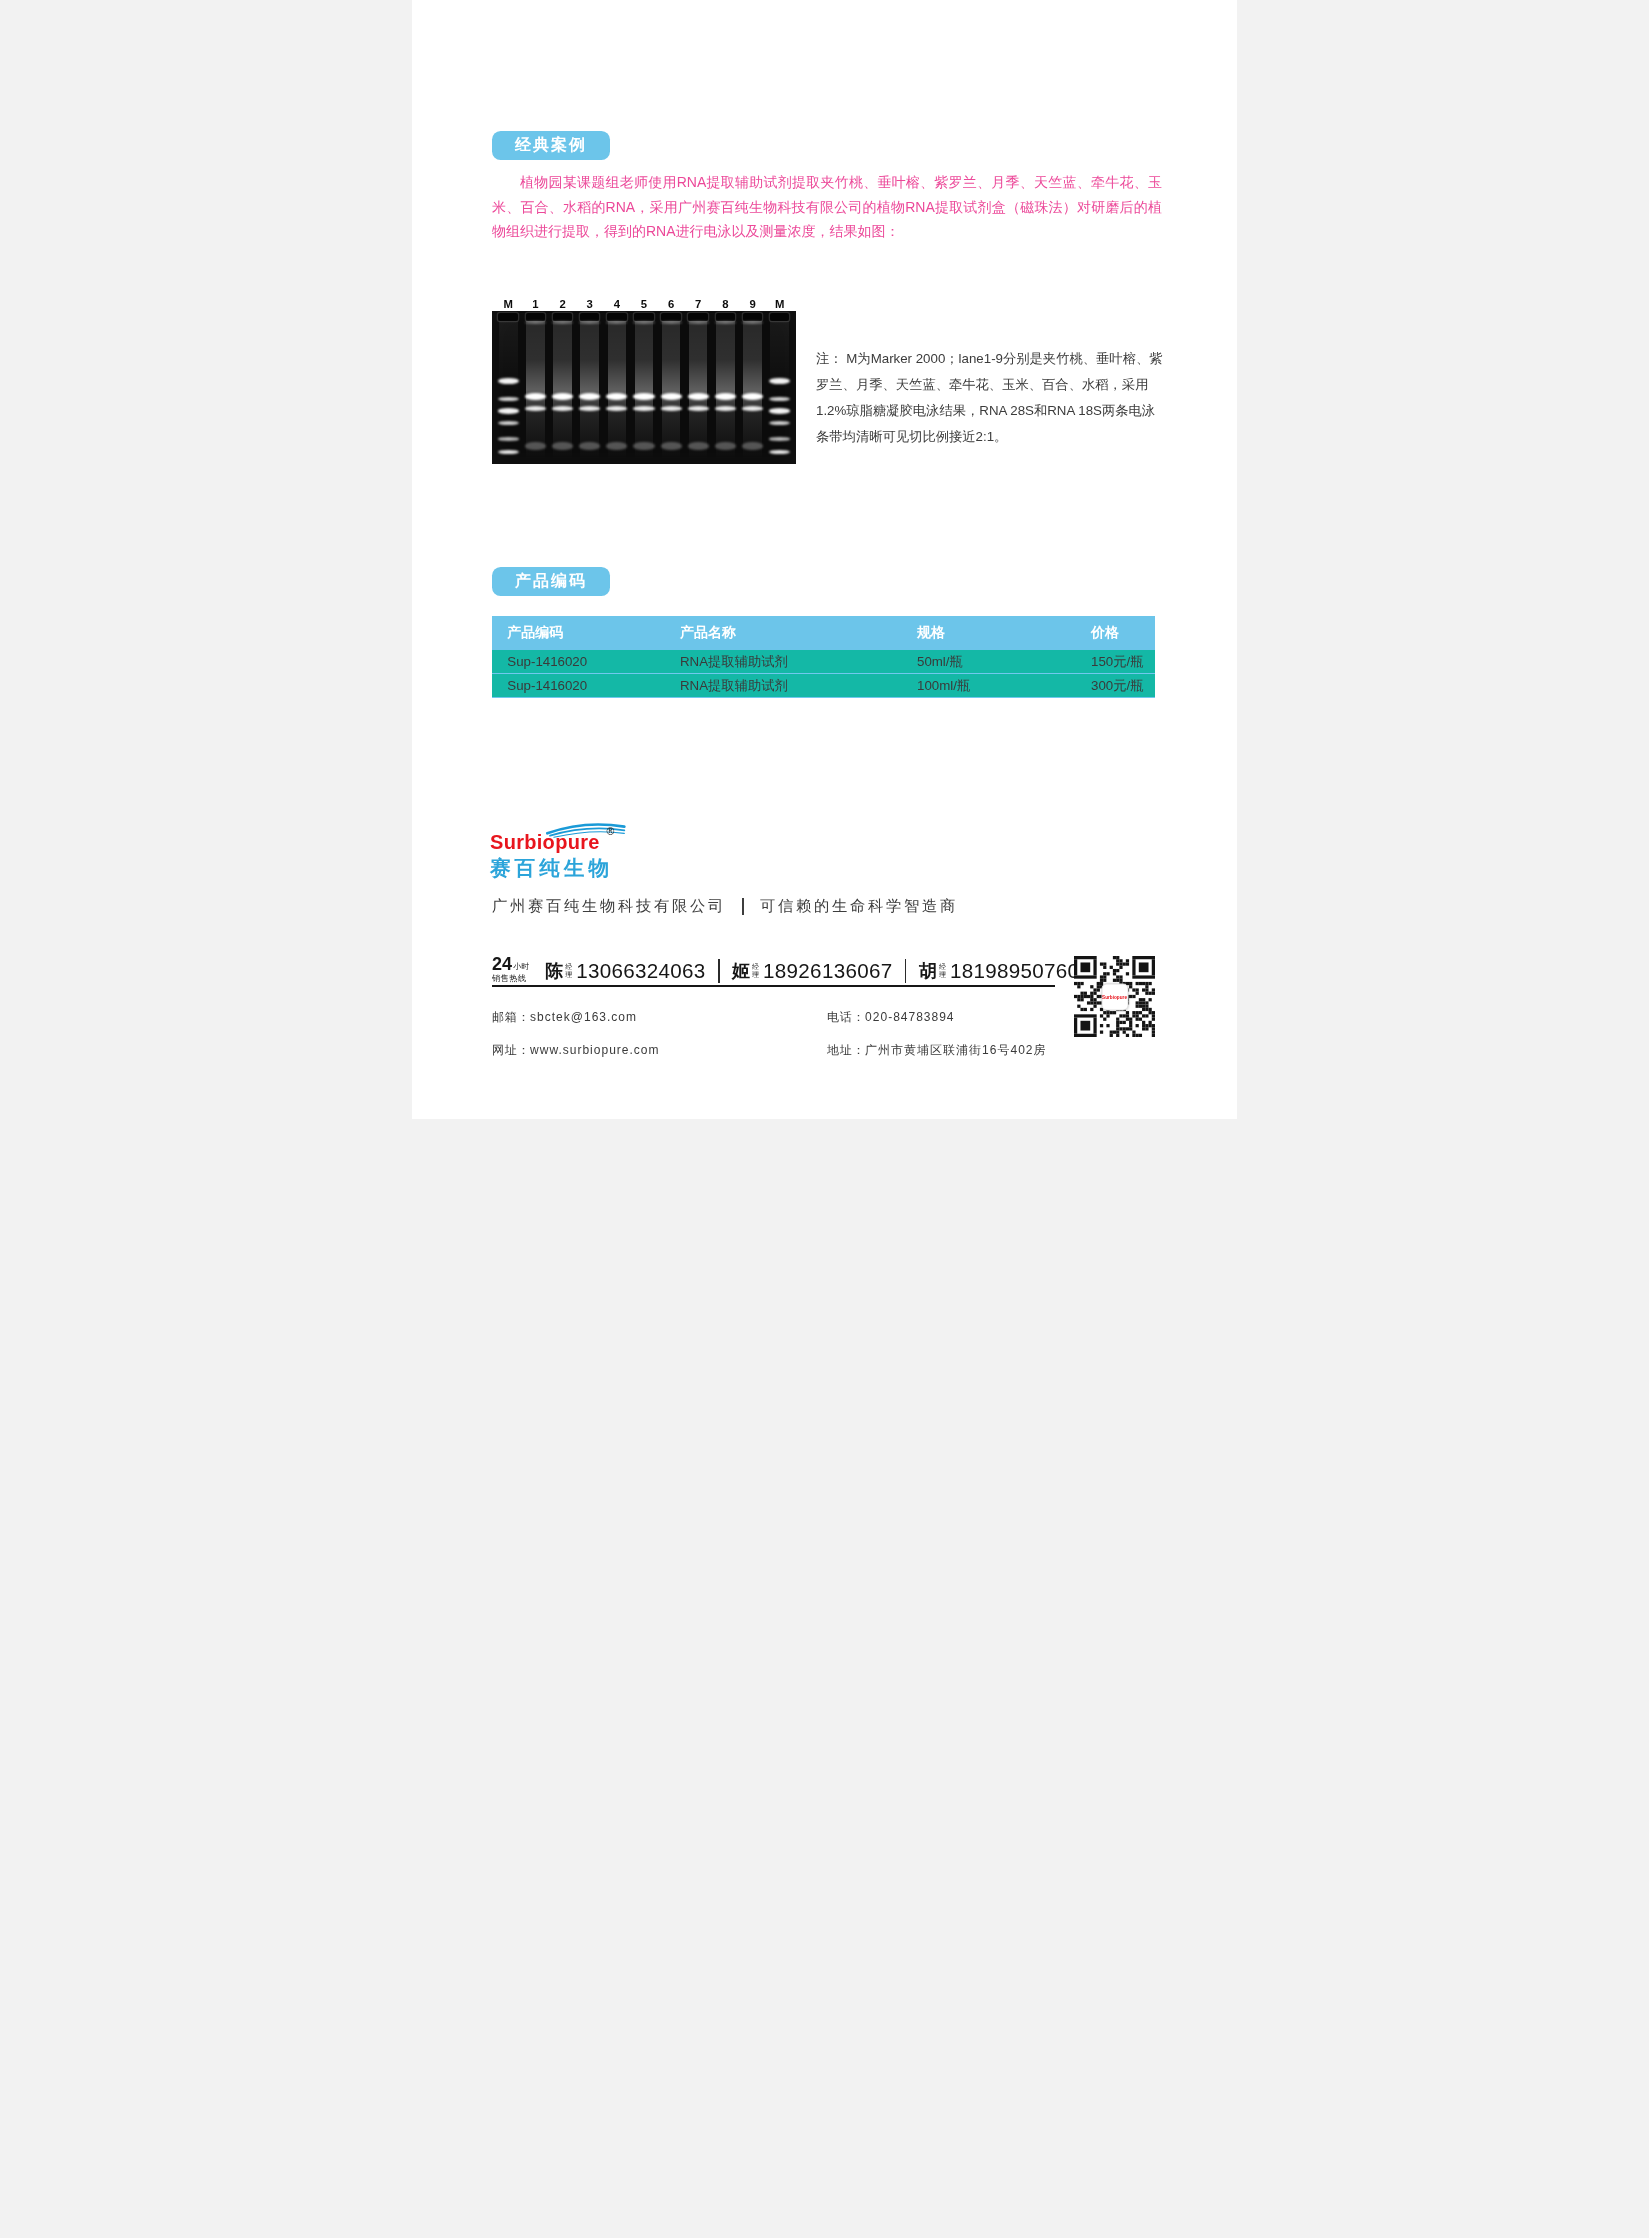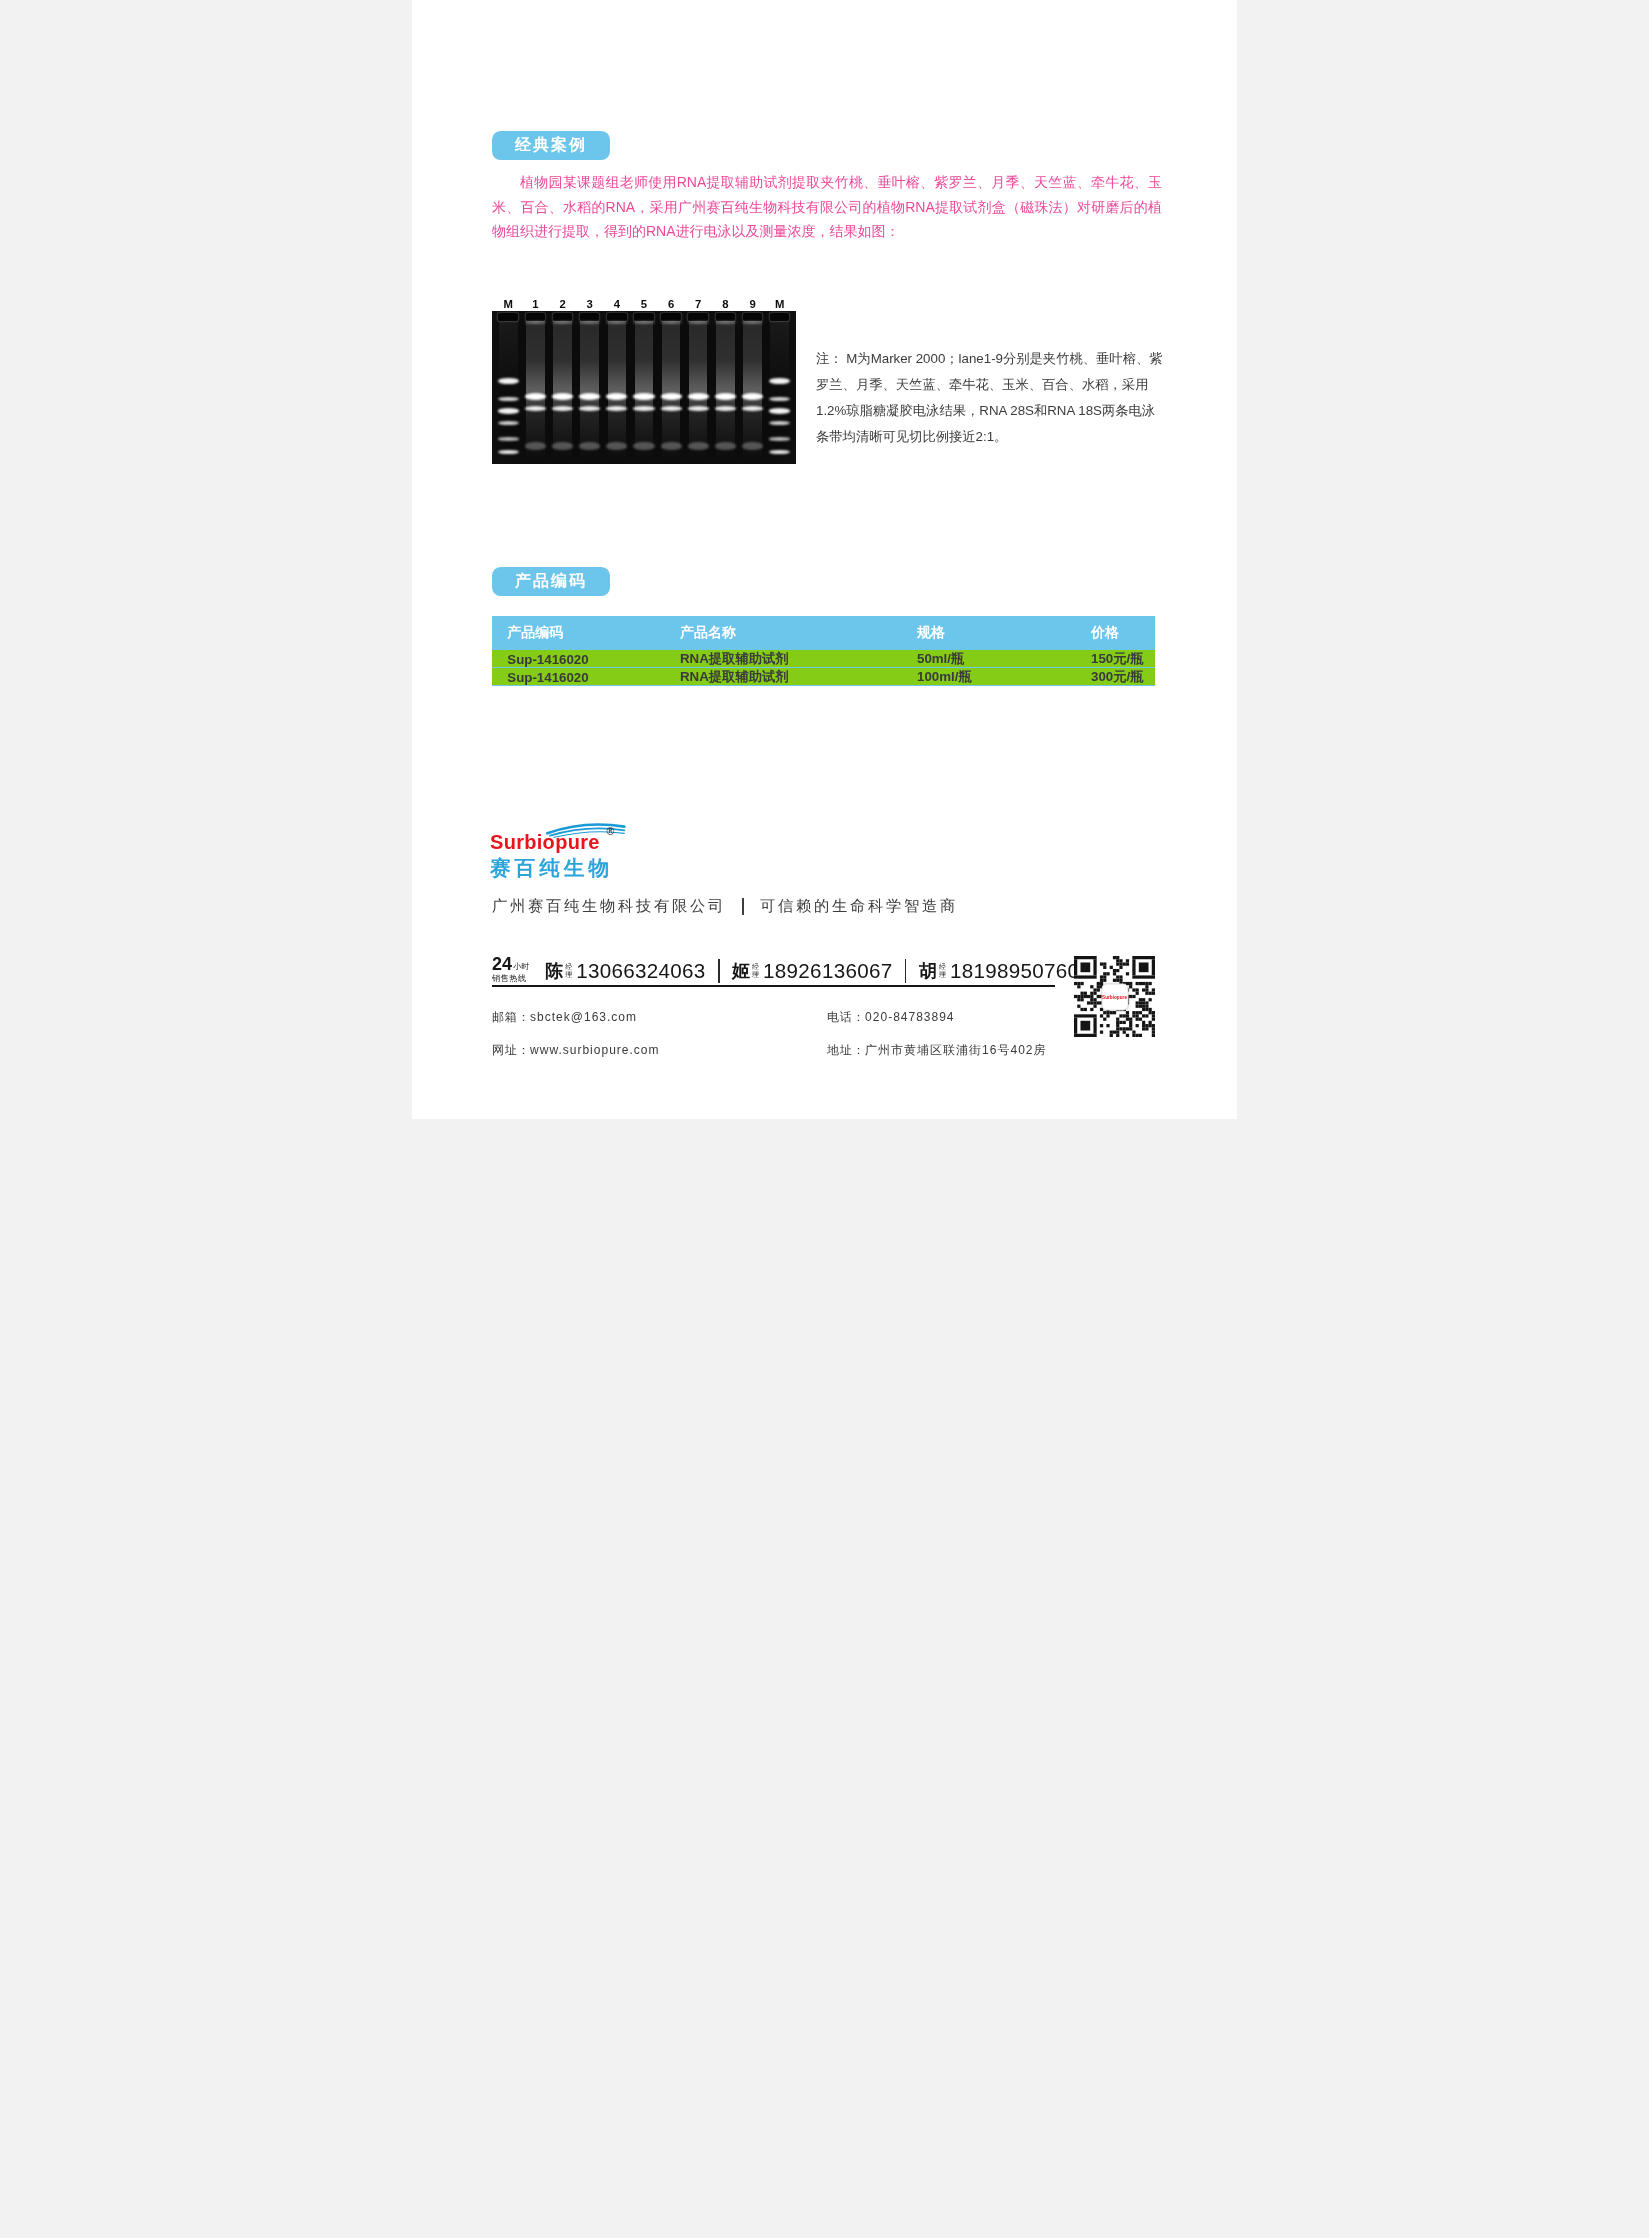--- a/index.html
+++ b/index.html
@@ -33,21 +33,21 @@
   .smear{ position:absolute; left:16%; right:16%; top:9.3px; bottom:5.3px; }
   .lane.sample .smear{ background:linear-gradient(180deg, rgba(255,255,255,.12), rgba(255,255,255,.15) 28%, rgba(255,255,255,.34) 50%, rgba(255,255,255,.10) 66%, rgba(255,255,255,.05) 84%, rgba(255,255,255,0)); }
   .lane.marker .smear{ background:linear-gradient(180deg, rgba(255,255,255,.06), rgba(255,255,255,0) 55%); }
   .well{ position:absolute; top:2px; left:14%; right:14%; height:7.3px; border-radius:2px; background:#050505; box-shadow:0 0 0 1.3px rgba(255,255,255,.13); }
   
   .note{ position:absolute; left:404px; top:346px; width:347px; font-size:13.3px; line-height:26px; color:#3b3b3b; }
   
   .catalog-table{ position:absolute; left:80px; top:616px; width:663px; }
   .t-head, .t-row{ display:grid; grid-template-columns:188px 237px 174px 1fr; align-items:center; }
   .t-head{ background:var(--accent); color:#fff; height:34px; font-weight:700; font-size:14px; }
-  .t-row{ height:18px; color:#3a3a3a; font-size:13.3px; border-bottom:1.3px solid #70c8ee; background:#84cc16;font-weight:bold; }
+  .t-row{ height:24px; color:#3a3a3a; font-size:13.3px; border-bottom:1.3px solid #70c8ee; background:#14b8a6; }
   .t-head > div:first-child, .t-row > div:first-child{ padding-left:15.3px; }
   
   .brand{ position:absolute; left:78px; top:831px; }
   .brand-en{ position:relative; width:max-content; font-size:20px; font-weight:800; color:#e8151d; line-height:22.6px; letter-spacing:0.3px; }
   .brand-en .swoosh{ position:absolute; left:56px; top:-8.6px; width:81px; height:16px; }
   .brand-en .reg{ position:absolute; right:-14.6px; top:-10.6px; font-size:10.6px; font-weight:400; color:#222; letter-spacing:0; }
   .brand-cn{ margin-top:2.7px; font-size:20.6px; font-weight:700; color:#2ba4da; letter-spacing:4px; line-height:24px; }
   
   .company-line{ position:absolute; left:80px; top:896px; display:flex; align-items:center;
     font-size:15.3px; letter-spacing:2.7px; color:#3d3d3d; font-weight:500; }

